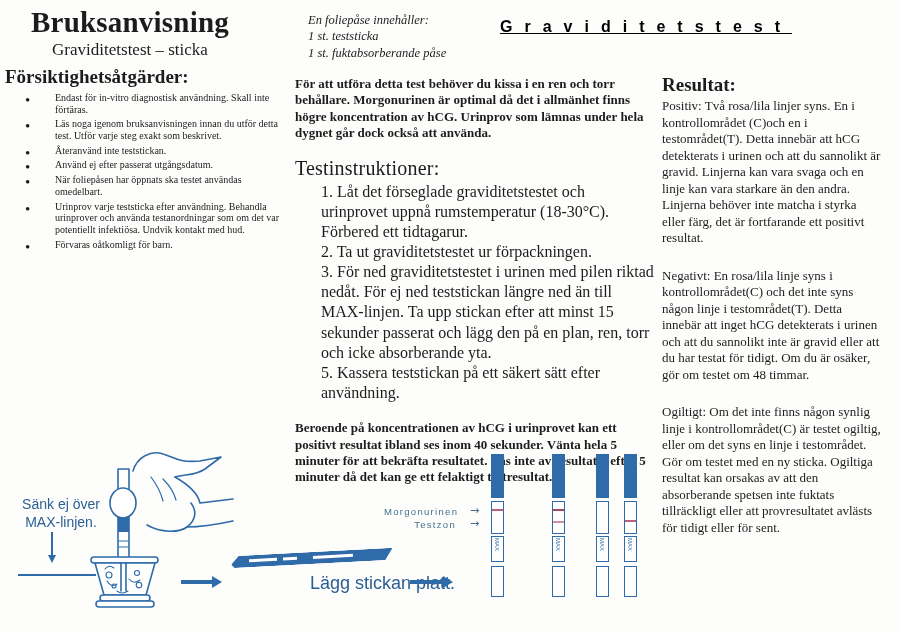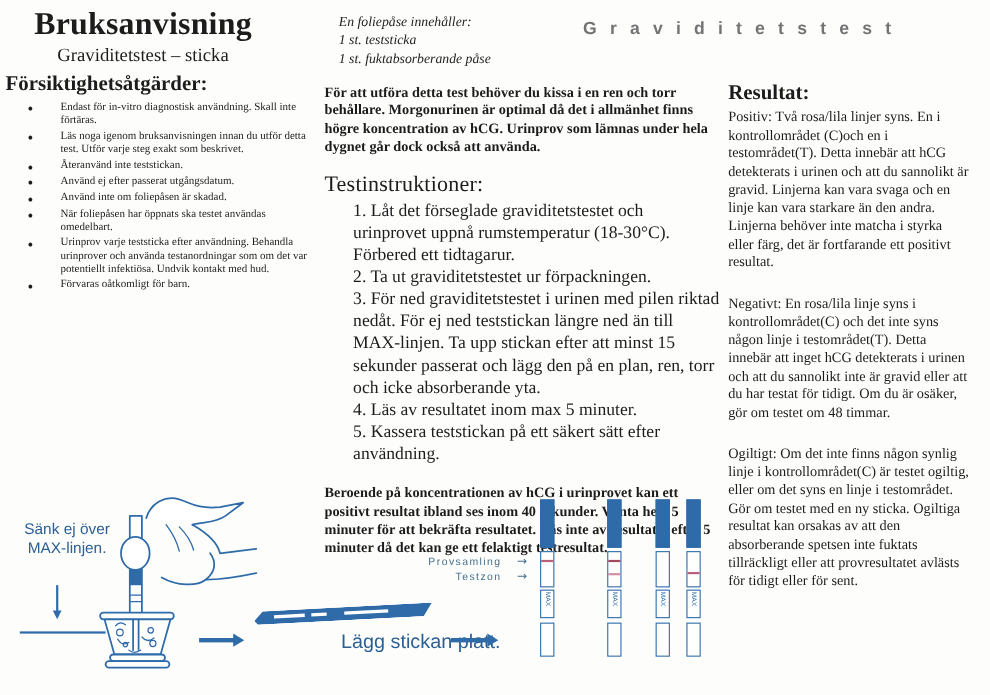--- a/index.html
+++ b/index.html
@@ -6,21 +6,21 @@
   html,body { width:900px; height:632px; overflow:hidden; background:#fdfdfc; }
   body { font-family:"Liberation Serif", serif; color:#1c1c1c; position:relative; }
 
   .abs { position:absolute; }
 
   
   .title-block { left:14px; top:6px; width:232px; text-align:center; }
   .doc-title { font-size:29px; font-weight:bold; letter-spacing:0.2px; }
   .doc-subtitle { font-size:17px; margin-top:1px; }
   .contents-block { left:308px; top:12px; font-style:italic; font-size:12.5px; line-height:1.3; color:#222; }
-  .brand { left:530px; top:18px; font-family:"Liberation Sans", sans-serif; font-size:16px; letter-spacing:12px; color:#737373; font-weight:bold; }
+  .brand { left:500px; top:18px; font-family:"Liberation Sans", sans-serif; font-size:16px; letter-spacing:12px; color:#000000; font-weight:bold;text-decoration:underline; }
 
   
   .precautions { left:5px; top:66px; width:286px; }
   .h-bold { font-size:19px; font-weight:bold; }
   .precautions ul { list-style:none; margin-top:4px; }
   .precautions li { font-size:10px; line-height:1.17; padding-left:50px; position:relative; margin-bottom:3px; }
   .precautions li::before { content:"•"; position:absolute; left:20px; font-size:15px; }
 
   
   .mid-col { left:295px; top:74px; width:360px; }
@@ -32,21 +32,21 @@
   .warning { font-size:13px; font-weight:bold; line-height:1.26; margin-top:17px; width:352px; }
 
   
   .res-col { left:662px; top:74px; width:220px; }
   .res-col .h-bold { font-size:19px; }
   .res-col p { font-size:13px; line-height:1.27; margin-top:2px; }
   .res-col p + p { margin-top:21px; }
 
   
   .blue-label { font-family:"Liberation Sans", sans-serif; color:#2b5f94; }
-  .dip-label { left:16px; top:472px; font-size:14px; line-height:1.25; text-align:center; width:90px; }
+  .dip-label { left:16px; top:496px; font-size:14px; line-height:1.25; text-align:center; width:90px; }
   .flat-label { left:262px; top:573px; font-size:18px;margin-left:48px; }
   .zone-label { font-family:"Liberation Sans", sans-serif; color:#44708d; font-size:9.5px; letter-spacing:1.3px; width:72px; text-align:right; }
   .zone-arrow { font-family:"DejaVu Sans", sans-serif; color:#44708d; font-size:11px; }
   .strip-label { font-family:"Liberation Sans", sans-serif; color:#2b5f94; font-size:15px;margin-top:32px; }
 
   
   .arrow-right { height:4px; background:#2e6ba8; }
   .arrow-right::after { content:""; position:absolute; right:-9px; top:-4px; border-left:10px solid #2e6ba8; border-top:6px solid transparent; border-bottom:6px solid transparent; }
   .down-arrow { left:51px; top:532px; width:2px; height:24px; background:#2e6ba8; }
   .down-arrow::after { content:""; position:absolute; left:-3px; bottom:-7px; border-top:8px solid #2e6ba8; border-left:4px solid transparent; border-right:4px solid transparent; }
@@ -82,36 +82,34 @@
 
 <div class="abs brand">Graviditetstest</div>
 
 <div class="abs precautions">
   <div class="h-bold">Försiktighetsåtgärder:</div>
   <ul>
     <li>Endast för in-vitro diagnostisk användning. Skall inte förtäras.</li>
     <li>Läs noga igenom bruksanvisningen innan du utför detta test. Utför varje steg exakt som beskrivet.</li>
     <li>Återanvänd inte teststickan.</li>
     <li>Använd ej efter passerat utgångsdatum.</li>
-    <li>Använd inte om foliepåsen är skadad.</li>
     <li>När foliepåsen har öppnats ska testet användas omedelbart.</li>
     <li>Urinprov varje teststicka efter användning. Behandla urinprover och använda testanordningar som om det var potentiellt infektiösa. Undvik kontakt med hud.</li>
     <li>Förvaras oåtkomligt för barn.</li>
   </ul>
 </div>
 
 <div class="abs mid-col">
   <div class="body-13">För att utföra detta test behöver du kissa i en ren och torr behållare.  Morgonurinen är optimal då det i allmänhet finns högre koncentration av hCG. Urinprov som lämnas under hela dygnet går dock också att använda.</div>
 
   <div class="h-reg sect-gap">Testinstruktioner:</div>
   <div class="steps">
     <div>1. Låt det förseglade graviditetstestet och urinprovet uppnå rumstemperatur (18-30°C). Förbered ett tidtagarur.</div>
     <div>2. Ta ut graviditetstestet ur förpackningen.</div>
     <div>3. För ned graviditetstestet i urinen med pilen riktad nedåt. För ej ned teststickan längre ned än till MAX-linjen. Ta upp stickan efter att minst 15 sekunder passerat och lägg den på en plan, ren, torr och icke absorberande yta.</div>
-    <div>4. Läs av resultatet inom max 5 minuter.</div>
     <div>5. Kassera teststickan på ett säkert sätt efter användning.</div>
   </div>
 
   <div class="warning">Beroende på koncentrationen av hCG i urinprovet kan ett positivt resultat ibland ses inom 40 sekunder. Vänta hela 5 minuter för att bekräfta resultatet. Läs inte av resultatet efter 5 minuter då det kan ge ett felaktigt testresultat.</div>
 </div>
 
 <div class="abs res-col">
   <div class="h-bold">Resultat:</div>
   <p>Positiv: Två rosa/lila linjer syns. En i kontrollområdet (C)och en i testområdet(T).  Detta innebär att hCG detekterats i urinen och att du sannolikt är gravid. Linjerna kan vara svaga och en linje kan vara starkare än den andra. Linjerna behöver inte matcha i styrka eller färg, det är fortfarande ett positivt resultat.</p>
   <p>Negativt: En rosa/lila linje syns i kontrollområdet(C) och det inte syns någon linje i testområdet(T). Detta innebär att inget hCG detekterats i urinen och att du sannolikt inte är gravid eller att du har testat för tidigt. Om du är osäker, gör om testet om 48 timmar.</p>
@@ -165,21 +163,21 @@
 
 <div class="abs flat-stick">
   <span class="slot" style="left:18px; width:28px;"></span>
   <span class="slot" style="left:52px; width:14px;"></span>
   <span class="slot" style="left:82px; width:40px;"></span>
 </div>
 <div class="abs blue-label flat-label">Lägg stickan platt.</div>
 
 <div class="abs arrow-right" style="left:410px; top:580px; width:34px;"></div>
 
-<div class="abs zone-label" style="left:384px; top:506px;">Provsamling</div>
+<div class="abs zone-label" style="left:384px; top:506px;">Morgonurinen</div>
 <div class="abs zone-label" style="left:384px; top:519px;">Testzon</div>
 <span class="abs zone-arrow" style="left:470px; top:504px;">→</span>
 <span class="abs zone-arrow" style="left:470px; top:517px;">→</span>
 
 <div class="abs strip" style="left:491px;">
   <div class="s-top"></div>
   <div class="s-win">
     <div class="s-line" style="top:7px; background:#b9607a;"></div>
   </div>
   <div class="s-max">

